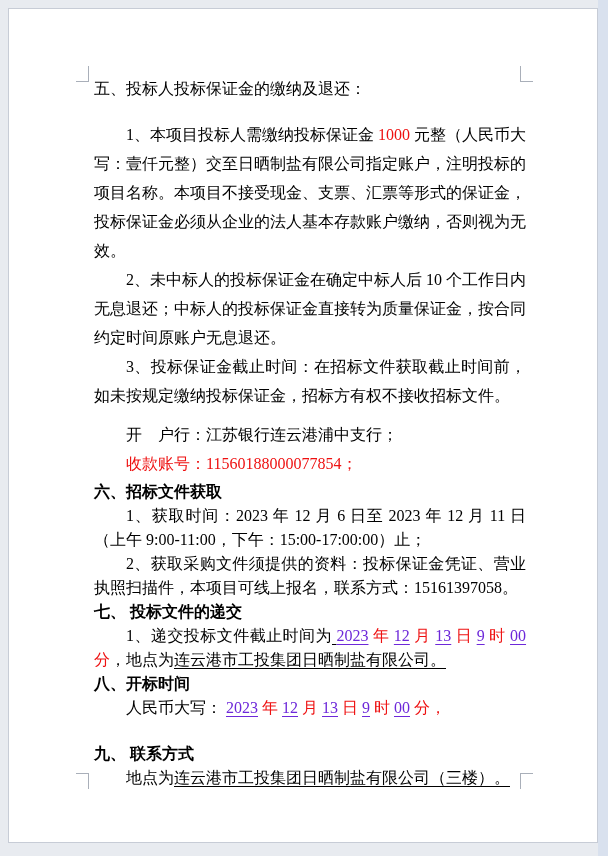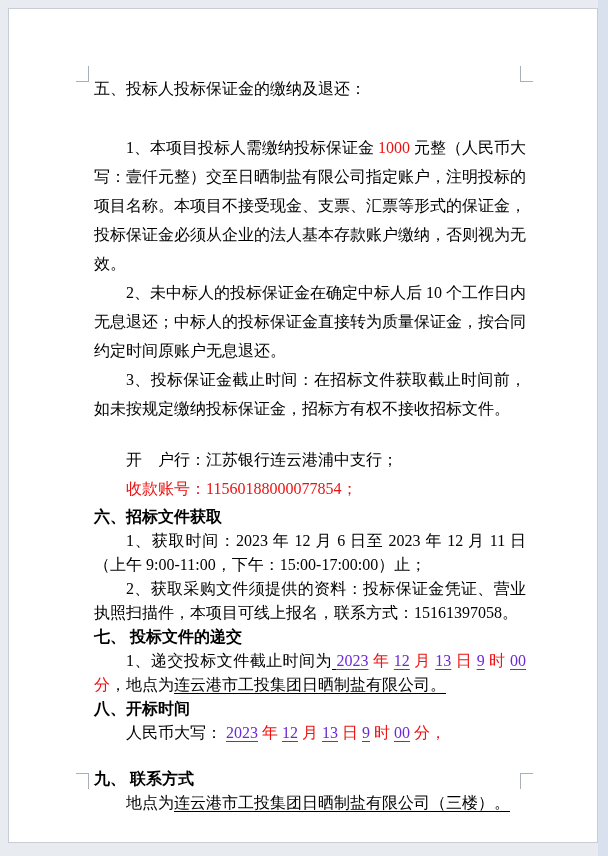--- a/index.html
+++ b/index.html
@@ -51,24 +51,24 @@
 
 <div class="screen">
   <div class="right-strip"></div>
   <div class="page">
     <div class="mark tl"></div>
     <div class="mark tr"></div>
     <div class="mark bl"></div>
     <div class="mark br"></div>
     <div class="doc" id="doc-body">
         <p class="lh-wide"><span>五、投标人投标保证金的缴纳及退还：</span></p>
-        <p class="lh-wide indent" style="margin-top: 30px;"><span>1、本项目投标人需缴纳投标保证金 </span><span class="seg-r">1000</span><span> 元整（人民币大写：壹仟元整）交至日晒制盐有限公司指定账户，注明投标的项目名称。本项目不接受现金、支票、汇票等形式的保证金，投标保证金必须从企业的法人基本存款账户缴纳，否则视为无效。</span></p>
+        <p class="lh-wide indent" style="margin-top: 17px;"><span>1、本项目投标人需缴纳投标保证金 </span><span class="seg-r">1000</span><span> 元整（人民币大写：壹仟元整）交至日晒制盐有限公司指定账户，注明投标的项目名称。本项目不接受现金、支票、汇票等形式的保证金，投标保证金必须从企业的法人基本存款账户缴纳，否则视为无效。</span></p>
         <p class="lh-wide indent"><span>2、未中标人的投标保证金在确定中标人后 10 个工作日内无息退还；中标人的投标保证金直接转为质量保证金，按合同约定时间原账户无息退还。</span></p>
         <p class="lh-wide indent"><span>3、投标保证金截止时间：在招标文件获取截止时间前，如未按规定缴纳投标保证金，招标方有权不接收招标文件。</span></p>
-        <p class="lh-wide indent" style="margin-top: 22px;"><span>开　户行：江苏银行连云港浦中支行；</span></p>
+        <p class="lh-wide indent" style="margin-top: 10px;"><span>开　户行：江苏银行连云港浦中支行；</span></p>
         <p class="lh-wide indent"><span class="seg-r">收款账号：11560188000077854；</span></p>
         <p class="lh-narrow bold" style="margin-top: 2px;"><span>六、招标文件获取</span></p>
         <p class="lh-narrow indent"><span>1、获取时间：2023 年 12 月 6 日至 2023 年 12 月 11 日（上午 9:00-11:00，下午：15:00-17:00:00）止；</span></p>
         <p class="lh-narrow indent"><span>2、获取采购文件须提供的资料：投标保证金凭证、营业执照扫描件，本项目可线上报名，联系方式：15161397058。</span></p>
         <p class="lh-narrow bold"><span>七、 投标文件的递交</span></p>
         <p class="lh-narrow indent"><span>1、递交投标文件截止时间为</span><span class="seg-u"> </span><span class="seg-ru">2023</span><span class="seg-r"> 年 </span><span class="seg-ru">12</span><span class="seg-r"> 月 </span><span class="seg-ru">13</span><span class="seg-r"> 日 </span><span class="seg-ru">9</span><span class="seg-r"> 时 </span><span class="seg-ru">00</span><span class="seg-r"> 分</span><span>，地点为</span><span class="seg-u">连云港市工投集团日晒制盐有限公司。</span></p>
         <p class="lh-narrow bold"><span>八、开标时间</span></p>
         <p class="lh-narrow indent"><span>人民币大写：</span><span>  </span><span class="seg-ru">2023</span><span class="seg-r"> 年 </span><span class="seg-ru">12</span><span class="seg-r"> 月 </span><span class="seg-ru">13</span><span class="seg-r"> 日 </span><span class="seg-ru">9</span><span class="seg-r"> 时 </span><span class="seg-ru">00</span><span class="seg-r"> 分，</span></p>
         <p class="lh-narrow bold" style="margin-top: 22px;"><span>九、 联系方式</span></p>
         <p class="lh-narrow indent"><span>地点为</span><span class="seg-u">连云港市工投集团日晒制盐有限公司（三楼）。</span></p>

